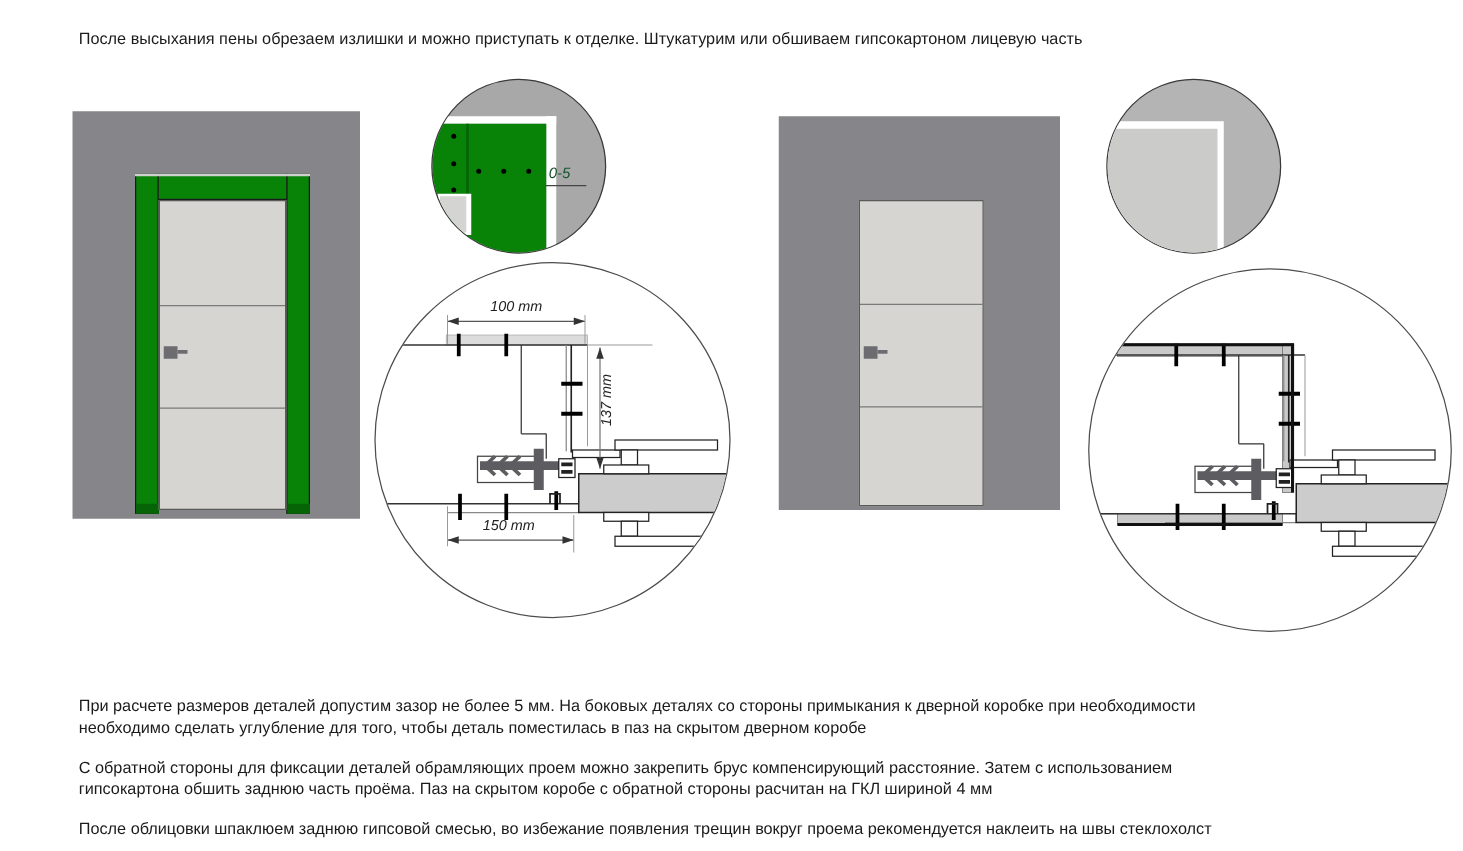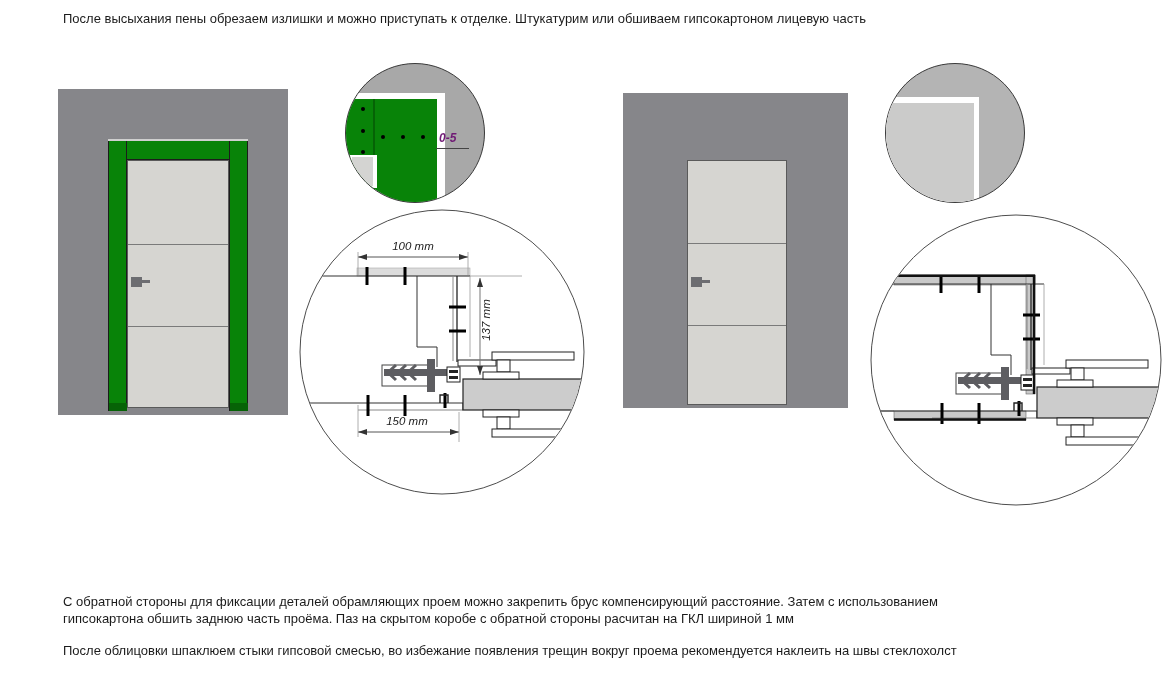--- a/index.html
+++ b/index.html
@@ -1,18 +1,18 @@
 <!DOCTYPE html>
 <html><head>
 <meta charset="utf-8">
 <style>
   html,body{margin:0;padding:0;background:#fff;}
   .canvas{position:relative;width:1170px;height:681px;background:#fff;overflow:hidden;
           font-family:"Liberation Sans",sans-serif;color:#1b1b1b;}
-  .txt{position:absolute;font-size:13px;line-height:16.5px;white-space:pre-line;}
+  .txt{position:absolute;font-size:13px;line-height:16.5px;white-space:pre-line;margin-top:12px;}
   .intro{left:63px;top:11px;width:1100px;}
   .p1{left:63px;top:545px;width:1100px;}
   .p2{left:63px;top:594px;width:1100px;}
   .p3{left:63px;top:643px;width:1100px;}
 
   
   .wall{position:absolute;background:#86868a;}
   .wall-l{left:58px;top:89px;width:230px;height:326px;}
   .wall-r{left:623px;top:93px;width:225px;height:315px;}
   .band{position:absolute;background:#088308;border:1px solid #1c1c1c;box-sizing:border-box;}
@@ -32,21 +32,21 @@
   .handle-block{position:absolute;left:3px;top:116px;width:11px;height:10px;background:#6d6d71;}
   .handle-bar{position:absolute;left:14px;top:119px;width:8px;height:3px;background:#6d6d71;}
 
   
   .mini{position:absolute;width:140px;height:140px;border-radius:50%;overflow:hidden;
         border:1.5px solid #3a3a3a;box-sizing:border-box;}
   .mini-l{left:345px;top:63px;background:#a8a8a8;}
   .mini-r{left:885px;top:63px;background:#b4b4b4;}
   .abs{position:absolute;}
   .dot{position:absolute;width:4px;height:4px;border-radius:50%;background:#000;}
-  .gap-label{position:absolute;left:93px;top:67px;width:34px;font-size:12px;font-style:italic;color:#701a75;font-weight:bold;}
+  .gap-label{position:absolute;left:93px;top:67px;width:34px;font-size:12px;font-style:italic;color:#14532d;}
   .gap-line{position:absolute;left:90px;top:84px;width:33px;height:1px;background:#444;}
 
   
   svg.bigc{position:absolute;}
   .dim{position:absolute;font-size:11.5px;font-style:italic;color:#222;text-align:center;}
   .dim-top{left:368px;top:240px;width:90px;}
   .dim-bot{left:362px;top:415px;width:90px;}
   .dim-side{left:457px;top:313px;width:60px;height:14px;transform:rotate(-90deg);}
 </style>
 </head>
@@ -184,17 +184,19 @@
         <line x1="2" y1="58.8" x2="21" y2="58.8" stroke="#555" stroke-width="0.8"></line>
         <line x1="2" y1="194" x2="21" y2="194" stroke="#555" stroke-width="0.8"></line>
         <use href="#xsec"></use>
         <line x1="21" y1="58.8" x2="162" y2="58.8" stroke="#111" stroke-width="2.4"></line>
         <line x1="161" y1="58" x2="161" y2="177" stroke="#111" stroke-width="2.4"></line>
         <line x1="21" y1="202.5" x2="153" y2="202.5" stroke="#111" stroke-width="2.4"></line>
       </g>
     </g>
   </svg>
 
+  <div class="txt p1">При расчете размеров деталей допустим зазор не более 5 мм. На боковых деталях со стороны примыкания к дверной коробке при необходимости
+необходимо сделать углубление для того, чтобы деталь поместилась в паз на скрытом дверном коробе</div>
   <div class="txt p2">С обратной стороны для фиксации деталей обрамляющих проем можно закрепить брус компенсирующий расстояние. Затем с использованием
-гипсокартона обшить заднюю часть проёма. Паз на скрытом коробе с обратной стороны расчитан на ГКЛ шириной 1 мм</div>
-  <div class="txt p3">После облицовки шпаклюем стыки гипсовой смесью, во избежание появления трещин вокруг проема рекомендуется наклеить на швы стеклохолст</div>
+гипсокартона обшить заднюю часть проёма. Паз на скрытом коробе с обратной стороны расчитан на ГКЛ шириной 4 мм</div>
+  <div class="txt p3">После облицовки шпаклюем заднюю гипсовой смесью, во избежание появления трещин вокруг проема рекомендуется наклеить на швы стеклохолст</div>
 
 </div>
 
 </body></html>

